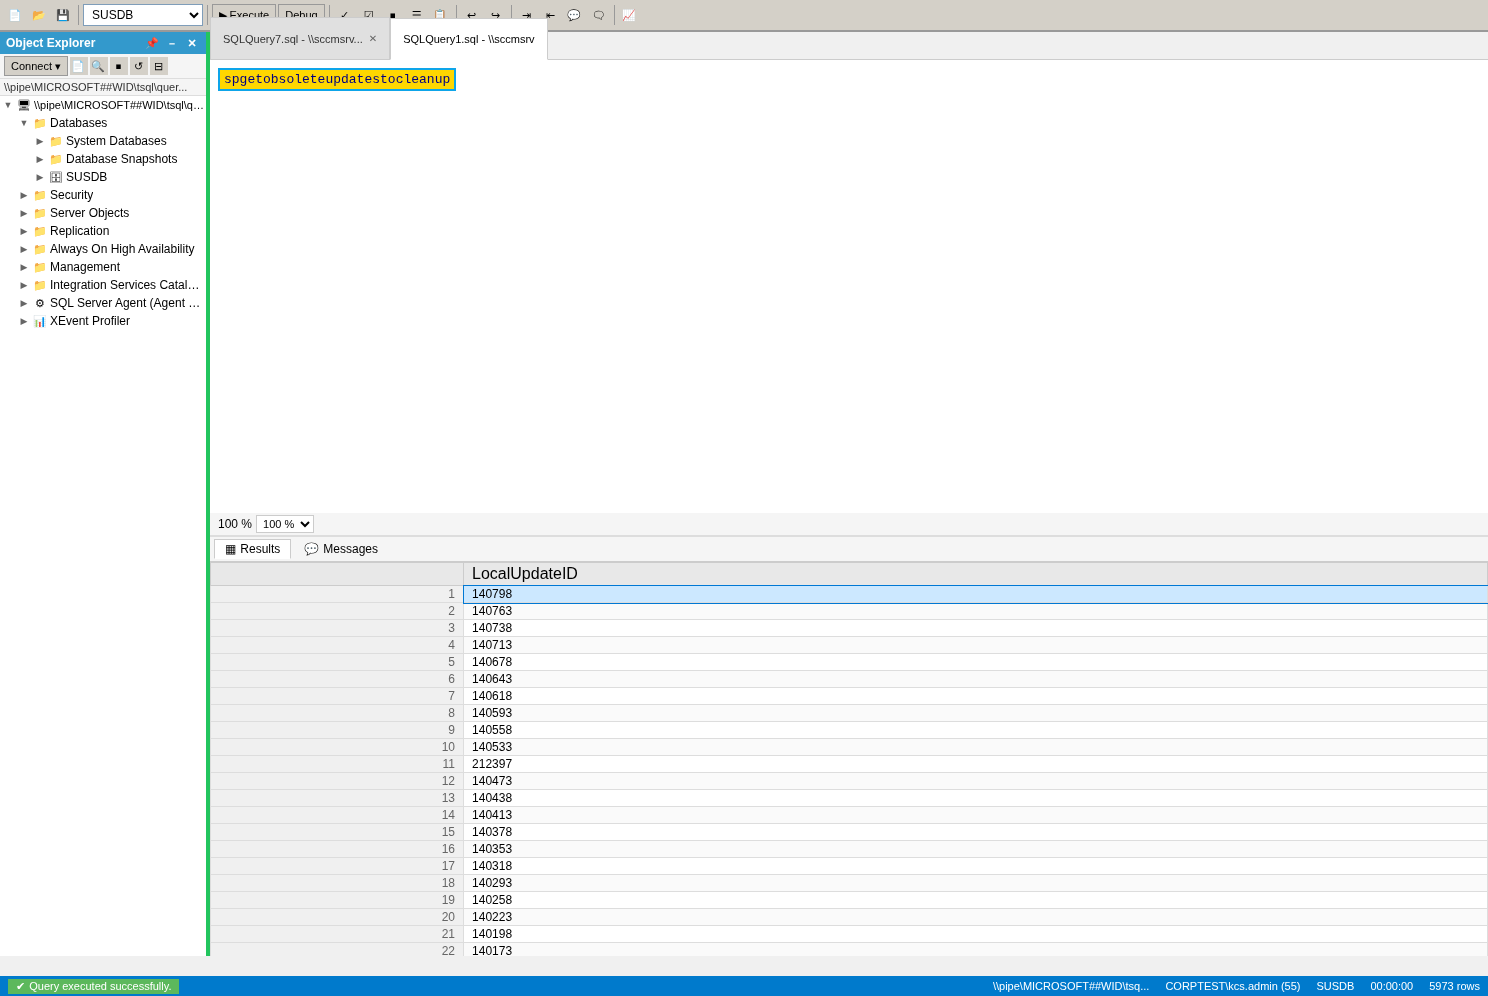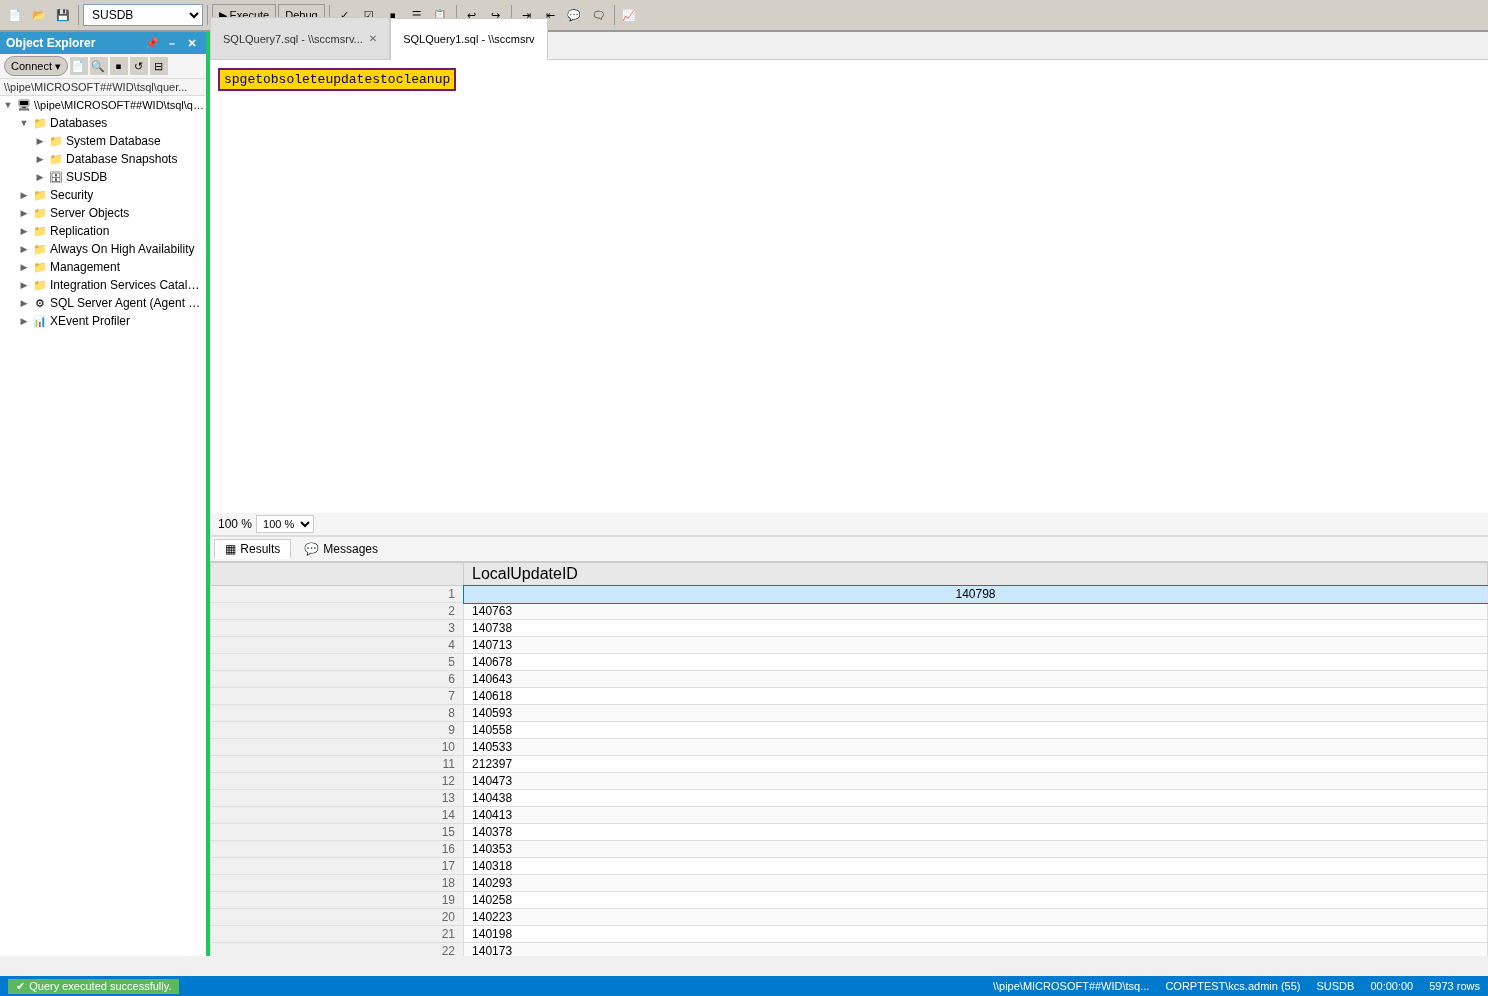--- a/index.html
+++ b/index.html
@@ -210,21 +210,21 @@
       overflow: hidden;
     }
     .query-content {
       padding: 8px;
       font-family: 'Consolas', 'Courier New', monospace;
       font-size: 13px;
     }
     .query-highlighted {
       display: inline-block;
       background: #ffd700;
-      border: 2px solid #701a75;
+      border: 2px solid #0ea5e9;
       padding: 2px 4px;
       color: #000080;
       font-family: 'Consolas', 'Courier New', monospace;
     }
 
     
     .results-panel {
       height: 420px;
       background: white;
       border-top: 1px solid #ddd;
@@ -292,21 +292,20 @@
       font-size: 11px;
     }
     .row-num-header {
       background: #e0e0e0;
       border: 1px solid #ccc;
       min-width: 30px;
     }
     .selected-cell {
       background: #cce8ff !important;
       outline: 1px solid #0078d4;
-      text-align: center;
     }
 
     
     .zoom-control {
       background: #f5f5f5;
       border-bottom: 1px solid #ddd;
       padding: 2px 8px;
       display: flex;
       align-items: center;
       gap: 4px;
@@ -387,21 +386,21 @@
   <div class="object-explorer">
     <div class="panel-header">
       <span>Object Explorer</span>
       <div class="panel-header-actions">
         <span class="panel-header-btn">📌</span>
         <span class="panel-header-btn">－</span>
         <span class="panel-header-btn">✕</span>
       </div>
     </div>
     <div class="oe-toolbar">
-      <button class="toolbar-btn" style="font-size:11px;height:20px;border-radius:10px;">
+      <button class="toolbar-btn" style="font-size:11px;height:20px;">
         <span>Connect ▾</span>
       </button>
       <div class="toolbar-icon-btn" style="width:18px;height:18px;">📄</div>
       <div class="toolbar-icon-btn" style="width:18px;height:18px;">🔍</div>
       <div class="toolbar-icon-btn" style="width:18px;height:18px;">⏹</div>
       <div class="toolbar-icon-btn" style="width:18px;height:18px;">↺</div>
       <div class="toolbar-icon-btn" style="width:18px;height:18px;">⊟</div>
     </div>
     <div class="oe-path">
       <span>\\pipe\MICROSOFT##WID\tsql\quer...</span>
@@ -416,21 +415,21 @@
 
       <div class="tree-item indent-1">
         <div class="tree-expand">▼</div>
         <div class="tree-icon">📁</div>
         <div class="tree-label">Databases</div>
       </div>
 
       <div class="tree-item indent-2">
         <div class="tree-expand">▶</div>
         <div class="tree-icon">📁</div>
-        <div class="tree-label">System Database</div>
+        <div class="tree-label">System Databases</div>
       </div>
 
       <div class="tree-item indent-2">
         <div class="tree-expand">▶</div>
         <div class="tree-icon">📁</div>
         <div class="tree-label">Database Snapshots</div>
       </div>
 
       <div class="tree-item indent-2">
         <div class="tree-expand">▶</div>

